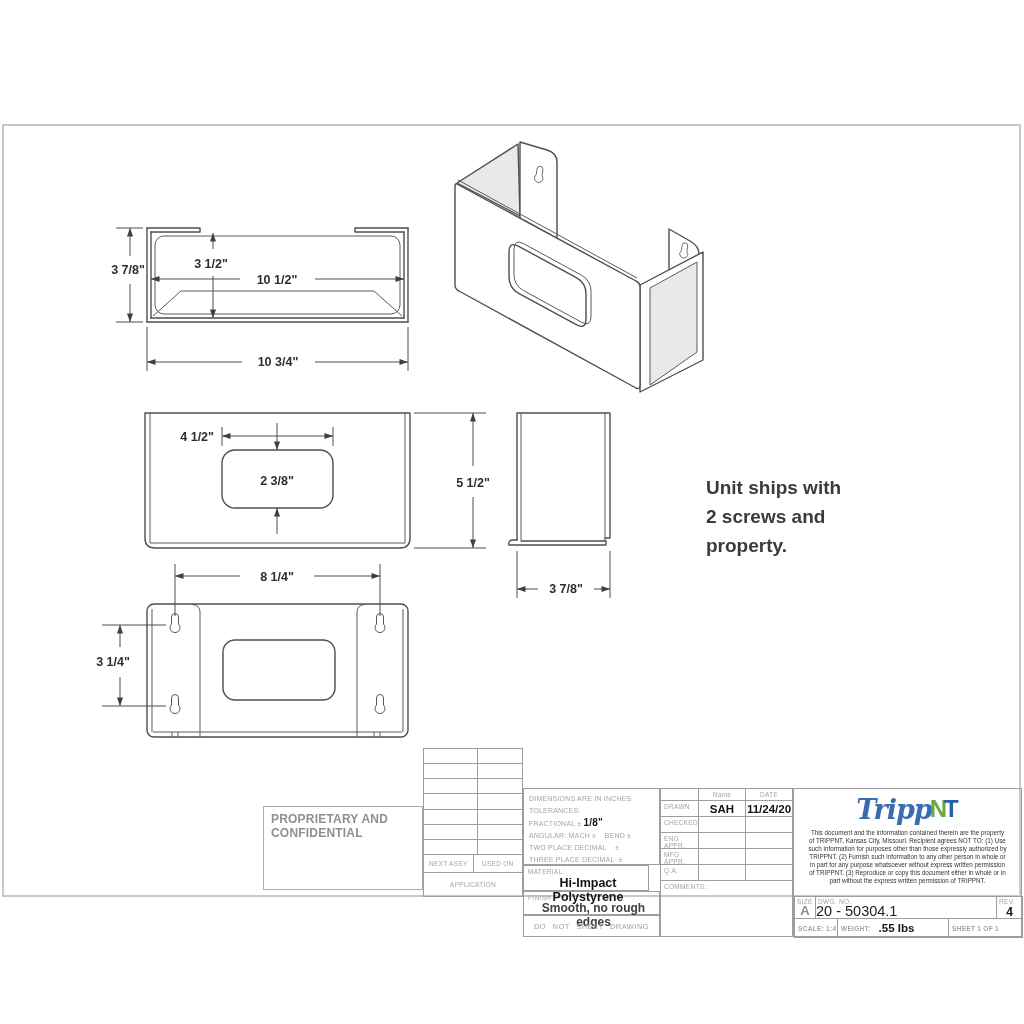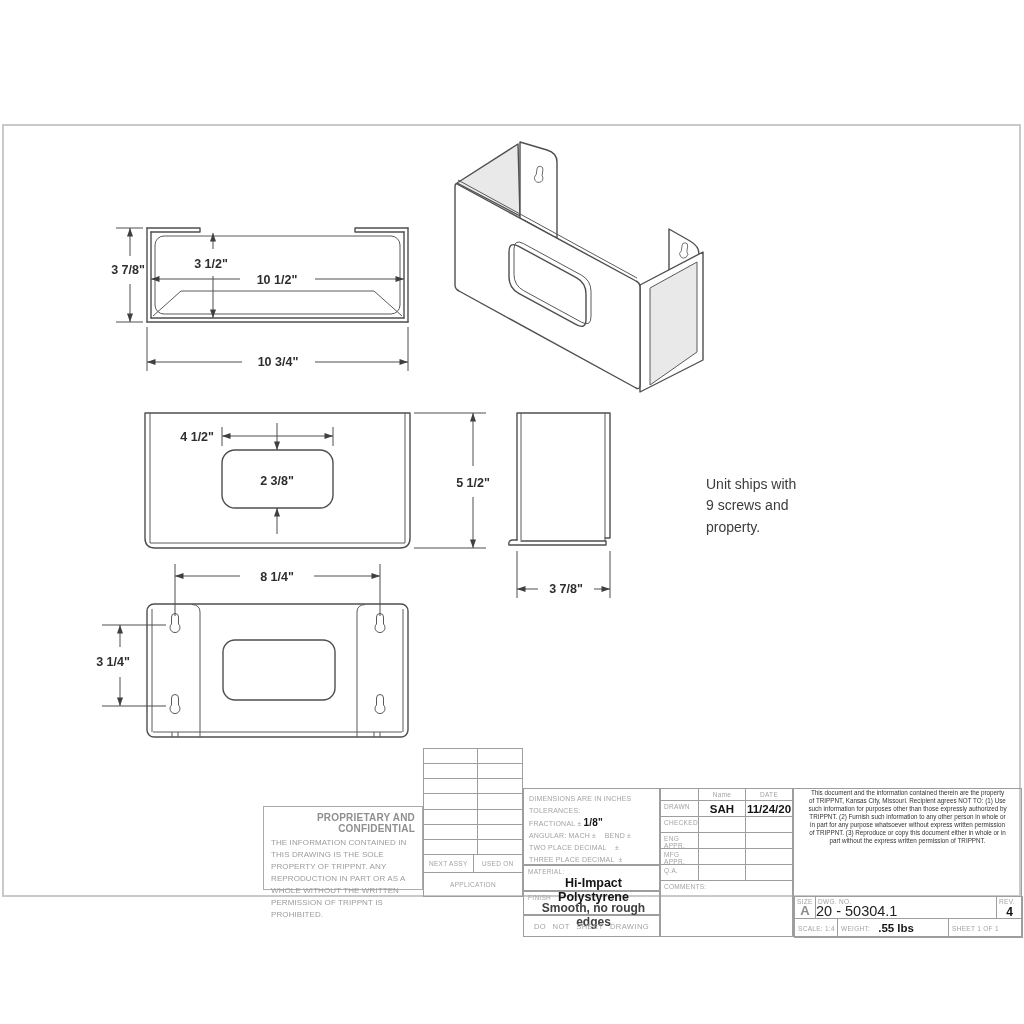--- a/index.html
+++ b/index.html
@@ -8,44 +8,44 @@
           font-family:"Liberation Sans", sans-serif; color:#1c1c1c; }
   .sheet-border { position:absolute; left:2px; top:124px; width:1019px; height:773px;
                   border:2px solid #c9c9c9; }
   svg.views { position:absolute; left:0; top:0; pointer-events:none; }
   svg .shape { stroke:#4f4f4f; stroke-width:1.4; fill:none; stroke-linecap:round; stroke-linejoin:round; }
   svg .thin  { stroke:#5a5a5a; stroke-width:1; fill:none; }
   svg .dim   { stroke:#4f4f4f; stroke-width:1; fill:none; }
   svg .facew { fill:#ffffff; }
   svg .faceg { fill:#e9e9e9; }
   svg text.dimtxt { font:bold 12.5px "Liberation Sans", sans-serif; fill:#2e2e2e; }
-  .ship-note { position:absolute; left:706px; top:474px; font-size:14px; line-height:1.52;
-               color:#3b3b3b; font-weight:normal; }
+  .ship-note { position:absolute; left:706px; top:474px; font-size:19px; line-height:1.52;
+               color:#3b3b3b; font-weight:bold; }
   
   .prop-box { position:absolute; left:263px; top:806px; width:160px; height:84px;
               border:1px solid #ababab; padding:5px 7px 0 7px; }
-  .prop-title { font-size:10px; font-weight:bold; color:#8f8f8f; text-align:right; letter-spacing:.2px; margin-bottom:3px;}
+  .prop-title { font-size:12px; font-weight:bold; color:#8f8f8f; text-align:left; letter-spacing:.2px; margin-bottom:3px;}
   .prop-body  { font-size:8px; color:#9c9c9c; line-height:1.5; letter-spacing:.1px; }
   
   .tb { position:absolute; left:423px; top:748px; width:599px; height:149px; }
   .tb .cell { position:absolute; border:1px solid #9e9e9e;margin-top:40px; }
   .glabel { font-size:6.5px; color:#a3a3a3; letter-spacing:.3px; }
   .colA-rows { position:absolute; left:0; top:0; width:100px; height:107px; border:1px solid #9e9e9e; display:flex; flex-direction:column; }
   .colA-rows .r { flex:1; border-bottom:1px solid #9e9e9e; position:relative; }
   .colA-rows .r:last-child { border-bottom:none; }
   .colA-rows .vdiv { position:absolute; left:53px; top:0; bottom:0; width:1px; background:#9e9e9e; }
   .assy-row { position:absolute; left:0; top:106px; width:100px; height:19px; border:1px solid #9e9e9e; display:flex; }
   .assy-row div { flex:1; display:flex; align-items:center; justify-content:center; }
   .assy-row div:first-child { border-right:1px solid #9e9e9e; }
   .app-row { position:absolute; left:0; top:124px; width:100px; height:25px; border:1px solid #9e9e9e;
              display:flex; align-items:center; justify-content:center; }
   .tol { left:100px; top:0; width:137px; height:77px; padding:4px 0 0 5px; }
   .tol-line { font-size:7px; color:#a3a3a3; line-height:12px; white-space:pre; letter-spacing:.2px;}
   .tol-val { font-size:10px; font-weight:bold; color:#141414; }
-  .mat { left:100px; top:77px; width:137px; height:26px; padding:2px 0 0 4px; }
+  .mat { left:100px; top:77px; width:126px; height:26px; padding:2px 0 0 4px; }
   .mat .val { text-align:center; font-size:12.5px; font-weight:bold; color:#141414; margin-top:1px; }
   .fin { left:100px; top:103px; width:137px; height:24px; padding:2px 0 0 4px; }
   .fin .val { text-align:center; font-size:12px; font-weight:bold; color:#404040; }
   .dns { left:100px; top:127px; width:137px; height:22px; display:flex; align-items:center; justify-content:center; }
   .dns span { font-size:7.6px; color:#a3a3a3; word-spacing:4px; letter-spacing:.4px; }
   
   .appr { left:237px; top:0; width:133px; height:149px; }
   .appr .hrow, .appr .arow { display:flex; border-bottom:1px solid #9e9e9e; }
   .appr .hrow { height:12px; }
   .appr .arow { height:16px; }
@@ -65,21 +65,21 @@
            text-align:center; overflow:hidden; }
   .dwg-row { position:absolute; left:0; top:107px; width:229px; height:23px; display:flex; }
   .dwg-row .size { width:22px; border:1px solid #9e9e9e; position:relative; }
   .dwg-row .size .val { position:absolute; left:0; right:0; top:6px; text-align:center;
                         font-size:13px; font-weight:bold; color:#8d8d8d; }
   .dwg-row .no { flex:1; border:1px solid #9e9e9e; border-left:none; position:relative; }
   .dwg-row .no .val { position:absolute; left:0; right:0; top:6px; text-align:left; font-size:14.5px; color:#222; }
   .dwg-row .rev { width:26px; border:1px solid #9e9e9e; border-left:none; position:relative; }
   .dwg-row .rev .val { position:absolute; left:0; right:0; top:8px; text-align:center;
                        font-size:12px; font-weight:bold; color:#141414; }
-  .meta-row { position:absolute; left:0; top:130px; width:229px; height:19px; display:flex; }
+  .meta-row { position:absolute; left:0; top:130px; width:229px; height:19px; display:flex;font-weight:bold; }
   .meta-row > div { border:1px solid #9e9e9e; border-top:none; display:flex; align-items:center; padding-left:3px; }
   .meta-row .scale { width:44px; }
   .meta-row .weight { width:111px; border-left:none; }
   .meta-row .weight b { font-size:11.5px; color:#141414; margin-left:8px; }
   .meta-row .sheet { flex:1; border-left:none; }
   .cell-lab-corner { position:absolute; left:2px; top:1px; }
 </style>
 </head>
 <body>
 
@@ -191,27 +191,26 @@
 
       <path class="dim" d="M166,625 H102 M166,706 H102"></path>
       <line class="dim" x1="120" y1="625" x2="120" y2="647" marker-start="url(#mS)"></line>
       <line class="dim" x1="120" y1="677" x2="120" y2="706" marker-end="url(#mE)"></line>
       <text class="dimtxt" x="113" y="666" text-anchor="middle">3 1/4"</text>
     </g>
   </svg>
 
   <div class="ship-note">
     <div>Unit ships with</div>
-    <div>9 screws and</div>
+    <div>2 screws and</div>
     <div>property.</div>
   </div>
 
   <div class="prop-box">
     <div class="prop-title">PROPRIETARY AND CONFIDENTIAL</div>
-    <div class="prop-body">THE INFORMATION CONTAINED IN THIS DRAWING IS THE SOLE PROPERTY OF TRIPPNT.  ANY REPRODUCTION IN PART OR AS A WHOLE WITHOUT THE WRITTEN PERMISSION OF TRIPPNT IS PROHIBITED.</div>
   </div>
 
   <div class="tb">
 
     <div class="colA-rows">
       <div class="vdiv"></div>
       <div class="r"></div>
         <div class="r"></div>
         <div class="r"></div>
         <div class="r"></div>
@@ -273,20 +272,25 @@
       </div>
       <div class="arow">
         <div class="c-label glabel">Q.A.</div>
         <div class="c-name"></div>
           <div class="c-date"></div>
       </div>
       <div class="comments glabel">COMMENTS:</div>
     </div>
 
     <div class="cell colD">
+      <div class="logo">
+        <span class="script">Tripp</span>
+          <span class="n">N</span>
+          <span class="t">T</span>
+      </div>
       <div class="legal">This document and the information contained therein are the property of TRIPPNT, Kansas City, Missouri. Recipient agrees NOT TO: (1) Use such information for purposes other than those expressly authorized by TRIPPNT. (2) Furnish such information to any other person in whole or in part for any purpose whatsoever without express  written permission of TRIPPNT. (3) Reproduce or copy this document either in whole or in part without the express written permission of TRIPPNT.</div>
       <div class="dwg-row">
         <div class="size">
           <div class="glabel cell-lab-corner">SIZE</div>
           <div class="val">A</div>
         </div>
         <div class="no">
           <div class="glabel cell-lab-corner">DWG.  NO.</div>
           <div class="val">20 - 50304.1</div>
         </div>

